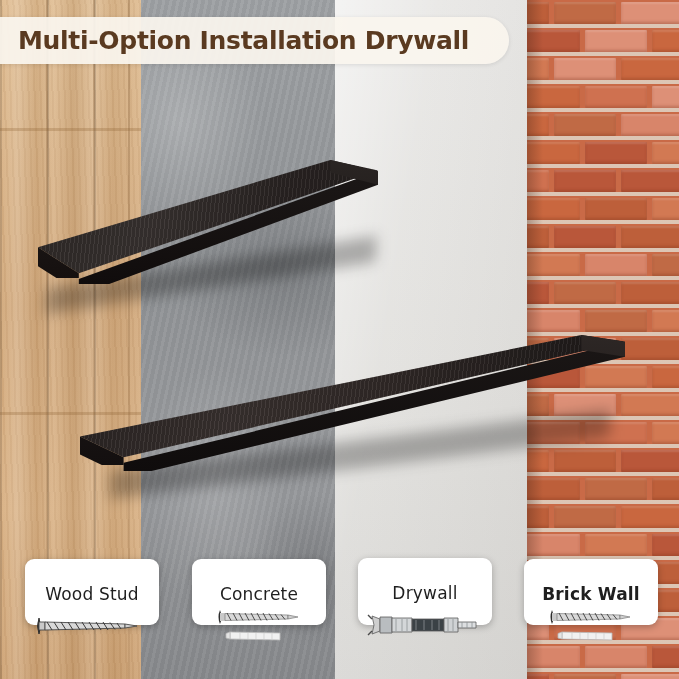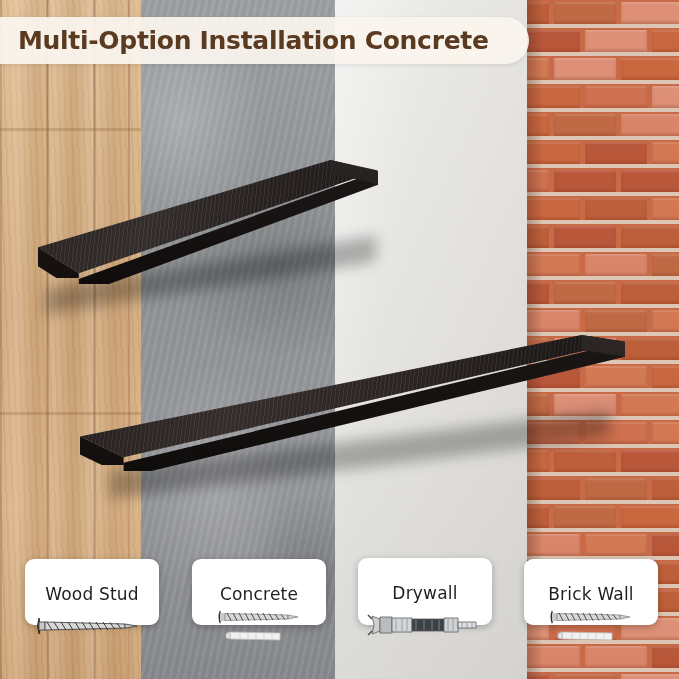--- a/index.html
+++ b/index.html
@@ -382,21 +382,21 @@
       <div style="position:absolute; left:0; top:0; width:545px; height:136px;
                   clip-path: polygon(8% 94%, 100% 5%, 100% 16%, 8% 105%);
                   background: linear-gradient(180deg,#1b1716,#0f0c0c);"></div>
       <div style="position:absolute; left:0; top:0; width:545px; height:136px;
                   clip-path: polygon(92% 0%, 100% 5%, 100% 16%, 92% 11%);
                   background: linear-gradient(180deg,#2d2725,#181414);"></div>
     </div>
   </div>
 
   <div class="title-banner">
-    <span class="title-text">Multi-Option Installation Concrete</span>
+    <span class="title-text">Multi-Option Installation Drywall</span>
   </div>
 
   <div class="card" style="left:25px; top:559px; width:134px; height:66px;">
     <span class="card-label">Wood Stud</span>
     <div class="hw">
       <svg viewBox="0 0 118 30" width="118" height="30">
         <g stroke="#4a4a4a" stroke-width="0.9" fill="#dcdcdc">
           <path d="M6 7 q-3 8 0 16 q3-8 0-16z" fill="#2e2e2e" stroke="#2e2e2e"></path>
           <rect x="6" y="11" width="6" height="8" fill="#c9c9c9"></rect>
           <path d="M12 11 L92 13 L92 17 L12 19 Z" fill="#d8d8d8"></path>
@@ -453,21 +453,21 @@
           <path d="M30 25 L80 26 L80 33 L30 32 Z" fill="#f1f1f1" stroke="#b9b9b9" stroke-width="0.8"></path>
           <path d="M30 25 L26 26.5 L26 31 L30 32 Z" fill="#e4e4e4" stroke="#b9b9b9" stroke-width="0.8"></path>
           <g stroke="#cacaca" stroke-width="0.7">
             <path d="M40 26 L40 32 M48 26 L48 32 M56 26 L56 32 M64 26.2 L64 32 M72 26.4 L72 32"></path>
           </g>
         </g>
       </svg>
     </div>
   </div>
 
-  <div class="card" style="left:524px; top:559px; width:134px; height:66px;">
+  <div class="card" style="left:524px; top:559px; width:134px; height:66px;font-weight:bold;">
     <span class="card-label">Brick Wall</span>
     <div class="hw two">
       <svg viewBox="0 0 118 40" width="118" height="40">
         <g>
           <path d="M20 3 q-3 7 0 14 q3-7 0-14z" fill="#2e2e2e"></path>
           <rect x="20" y="6" width="5" height="8" fill="#c9c9c9"></rect>
           <path d="M25 6.5 L88 8 L88 12 L25 13.5 Z" fill="#d8d8d8" stroke="#6a6a6a" stroke-width="0.6"></path>
           <path d="M88 8 L98 10 L88 12 Z" fill="#cfcfcf" stroke="#6a6a6a" stroke-width="0.6"></path>
           <g stroke="#3a3a3a" stroke-width="0.9" fill="none">
             <path d="M27 6 L31 13.5 M33 6 L37 13.5 M39 6 L43 13.5 M45 6 L49 13.5

